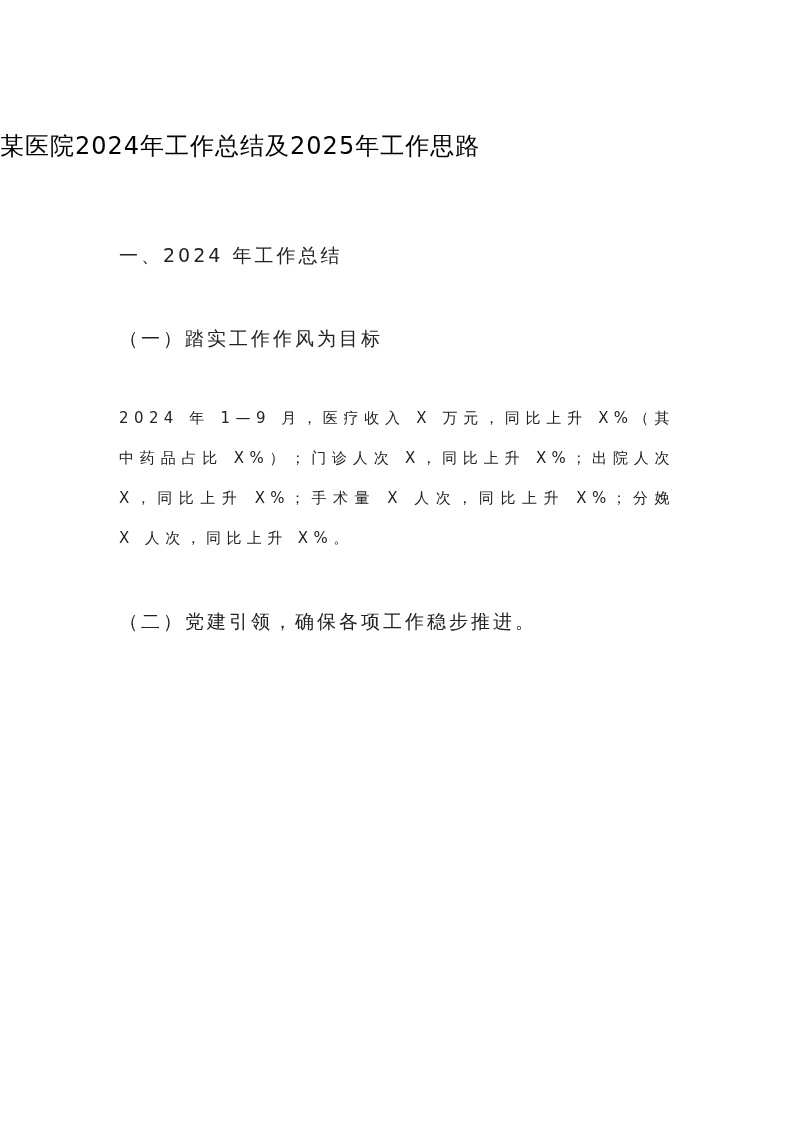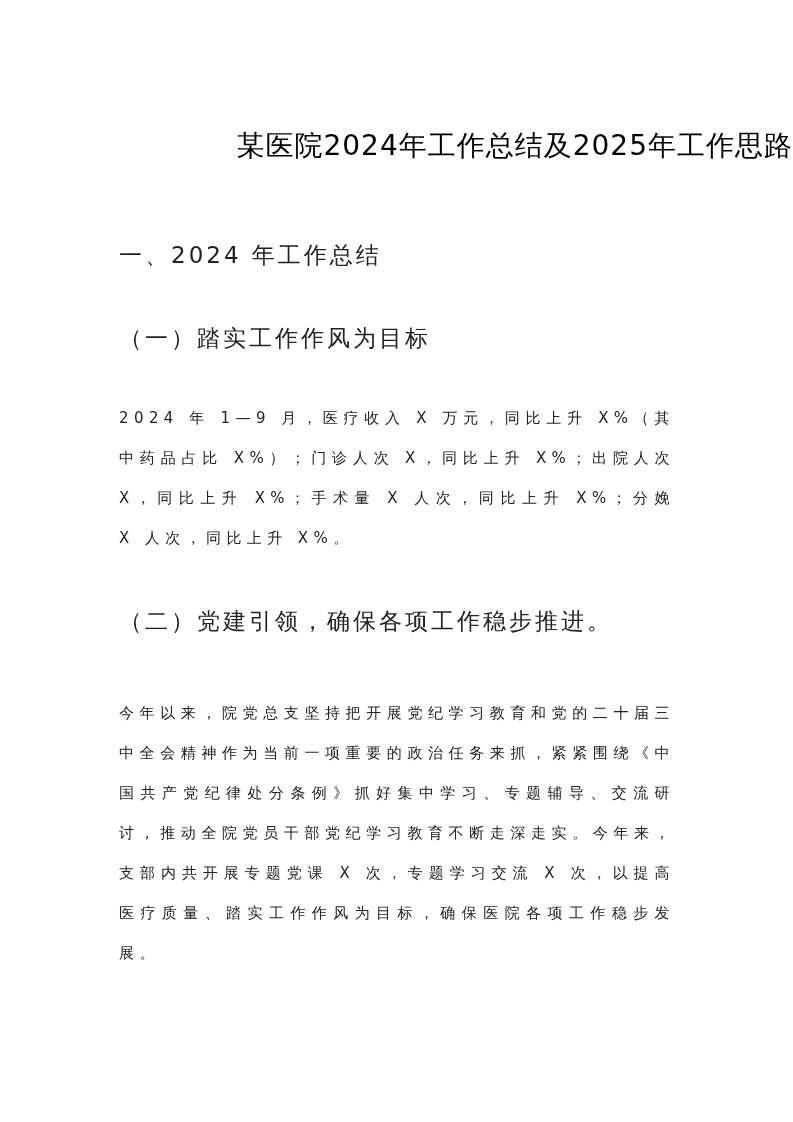--- a/index.html
+++ b/index.html
@@ -20,31 +20,31 @@
       left: 0;
       top: 0;
       width: 793px;
       height: 1122px;
     }
     .title {
       position: absolute;
       left: 0;
       width: 793px;
       top: 128px;
-      text-align: right;
-      font-size: 28px;
+      text-align: left;
+      font-size: 24px;
       line-height: 36px;
       letter-spacing: 1px;
       color: #000000;
       white-space: nowrap;
     }
     .heading {
       position: absolute;
       left: 119px;
-      font-size: 23px;
+      font-size: 19px;
       line-height: 26px;
       letter-spacing: 3px;
       color: #222222;
       white-space: nowrap;
     }
     .para {
       position: absolute;
       left: 119px;
       width: 556px;
       font-size: 15px;
@@ -68,15 +68,14 @@
   <div class="title">某医院2024年工作总结及2025年工作思路</div>
 
   <div class="heading h1">一、2024 年工作总结</div>
 
   <div class="heading h2">（一）踏实工作作风为目标</div>
 
   <div class="para p1">2024 年 1—9 月，医疗收入 X 万元，同比上升 X%（其中药品占比 X%）；门诊人次 X，同比上升 X%；出院人次 X，同比上升 X%；手术量 X 人次，同比上升 X%；分娩 X 人次，同比上升 X%。</div>
 
   <div class="heading h3">（二）党建引领，确保各项工作稳步推进。</div>
 
-  <div class="para p2">今年以来，院党总支坚持把开展党纪学习教育和党的二十届三中全会精神作为当前一项重要的政治任务来抓，紧紧围绕《中国共产党纪律处分条例》抓好集中学习、专题辅导、交流研讨，推动全院党员干部党纪学习教育不断走深走实。今年来，支部内共开展专题党课 X 次，专题学习交流 X 次，以提高医疗质量、踏实工作作风为目标，确保医院各项工作稳步发展。</div>
 
 </div>
 
 </body></html>

